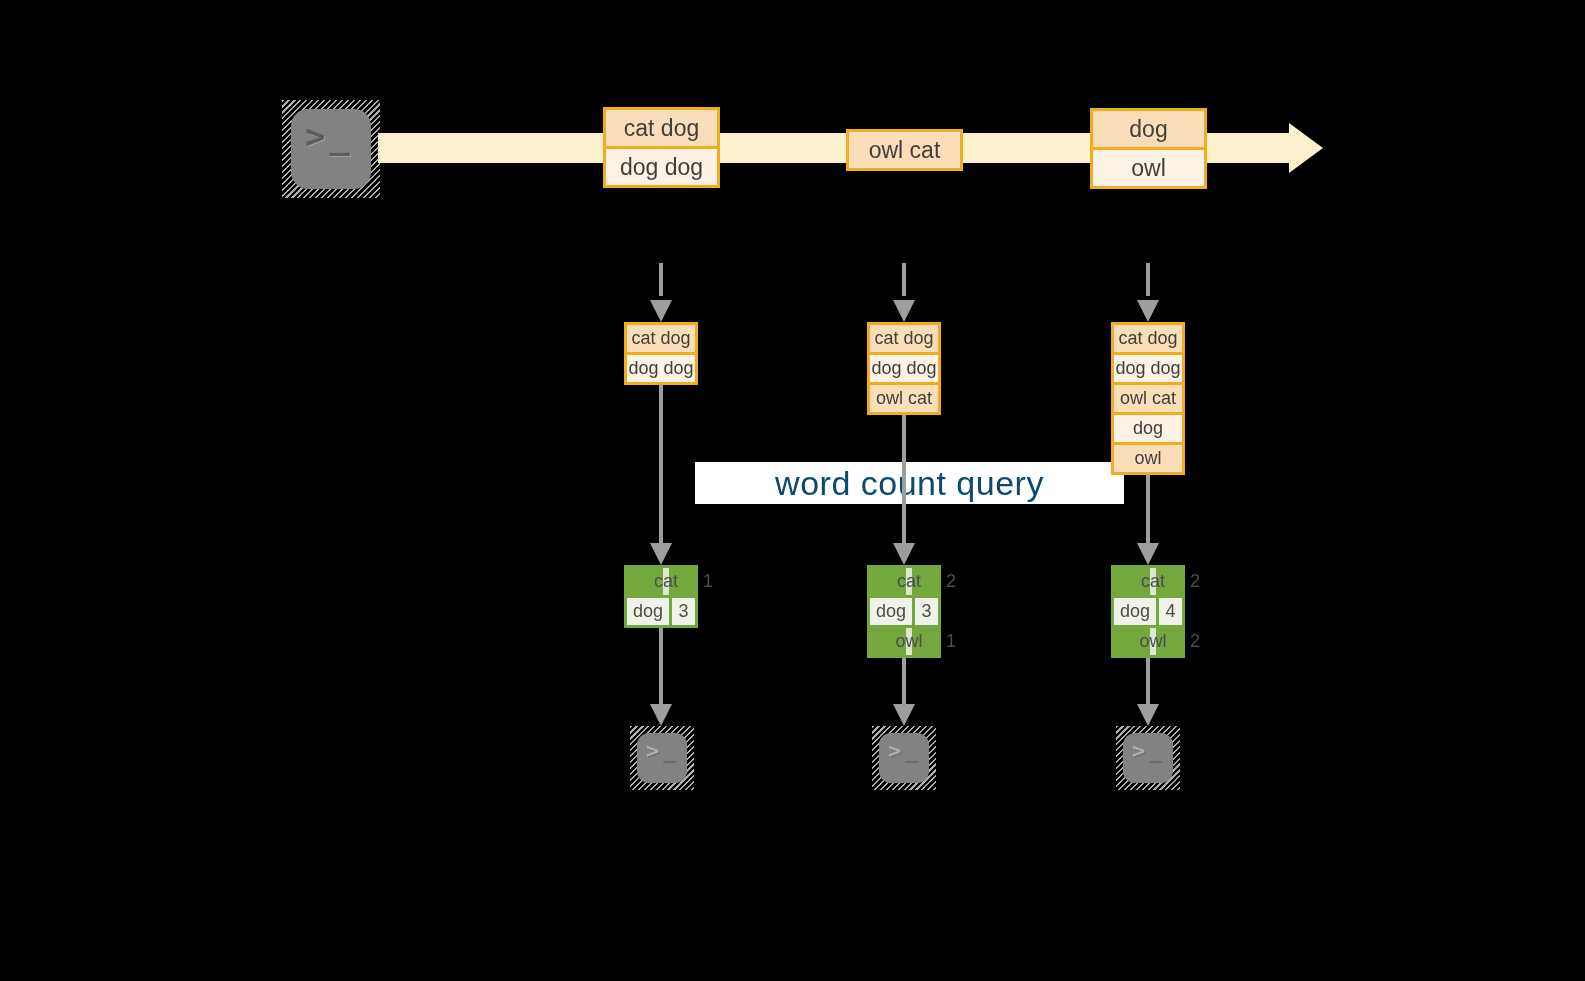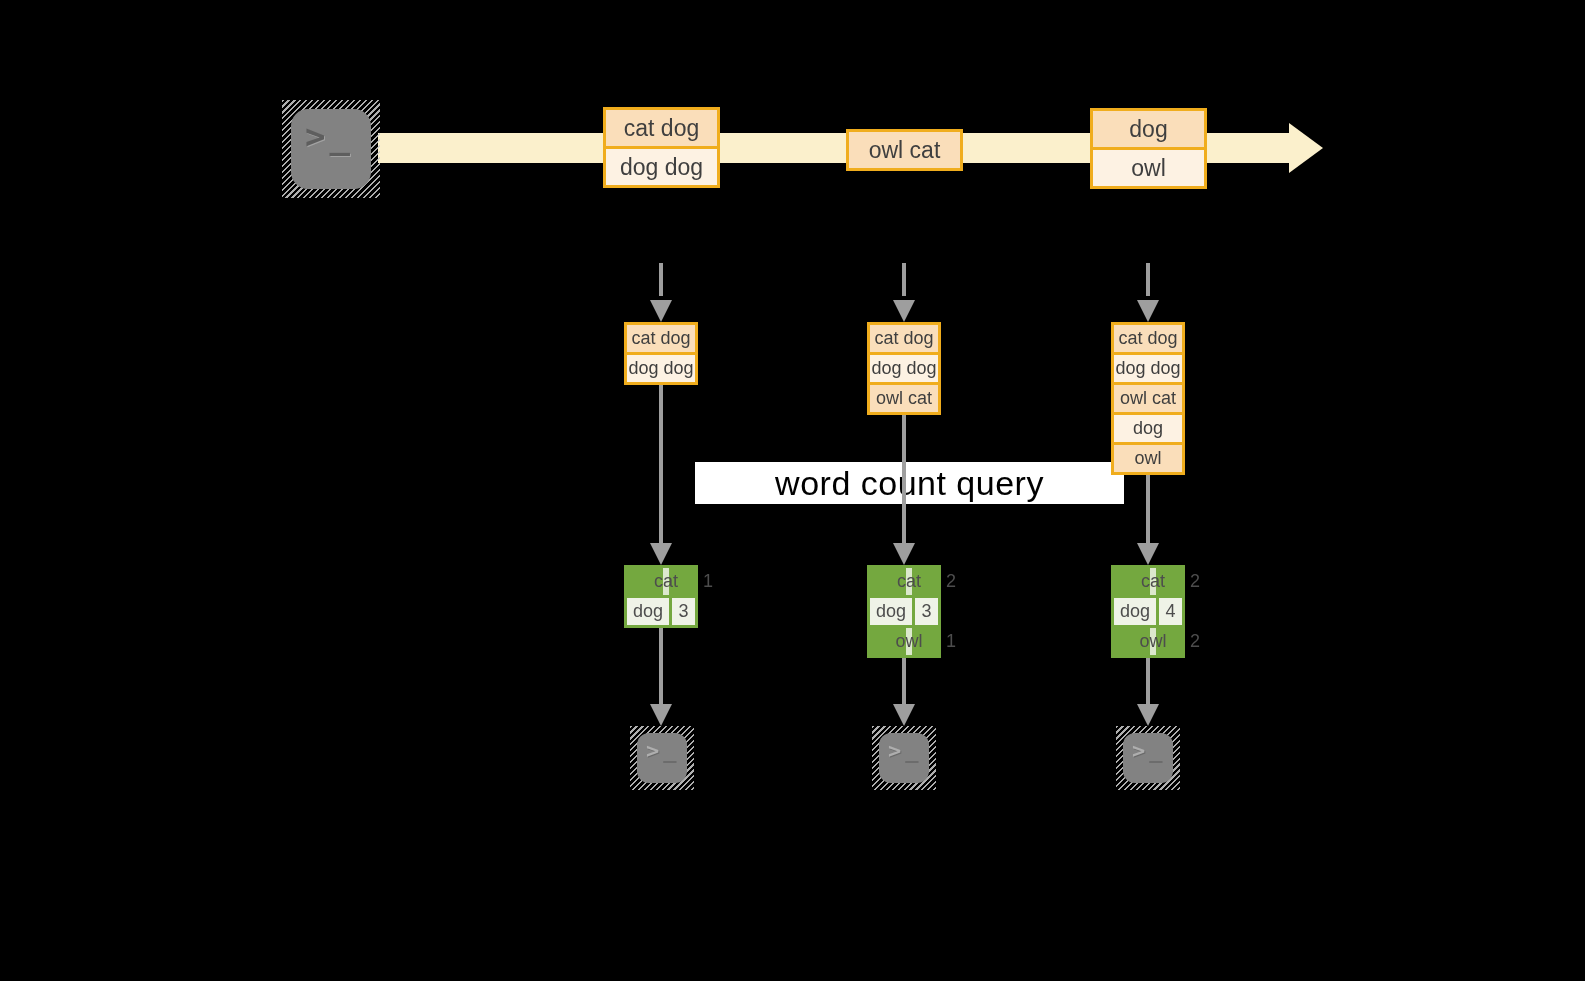--- a/index.html
+++ b/index.html
@@ -63,21 +63,21 @@
   .vhead{
     position:absolute;width:0;height:0;z-index:2;
     border-left:11px solid transparent;border-right:11px solid transparent;
     border-top:22px solid var(--arrow,#9e9e9e);
   }
   
   .query-label{
     position:absolute;left:695px;top:462px;width:429px;height:42px;z-index:1;
     background:var(--label-bg,#ffffff);
     display:flex;align-items:center;justify-content:center;
-    font-size:34px;color:#000000;letter-spacing:.5px;
+    font-size:34px;color:#0c4a6e;letter-spacing:.5px;
   }
 </style>
 </head>
 <body>
 
 <div class="canvas">
 
   <div class="term term-src" style="left:282px;top:100px;width:98px;height:98px">
     <div class="term-body">
       <div class="term-glyph"><span class="g-prompt">&gt;</span><span class="g-cursor">_</span></div>

